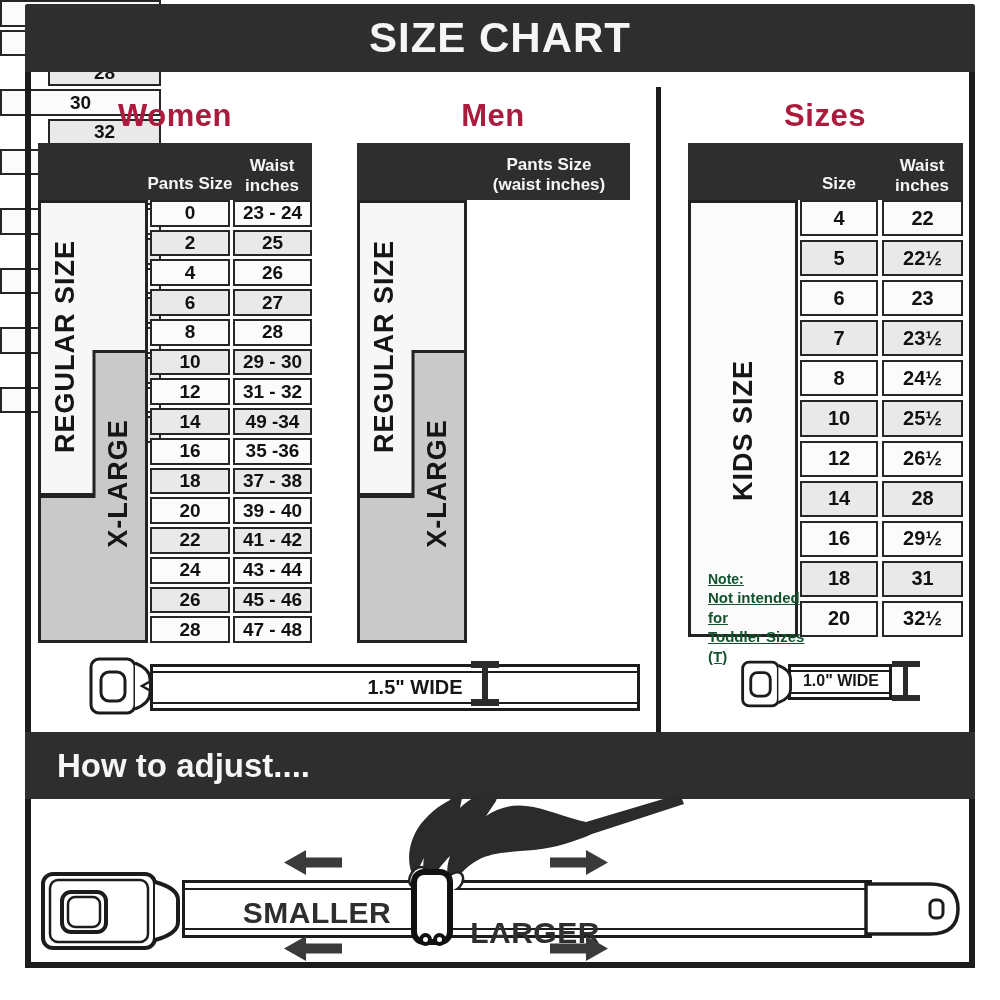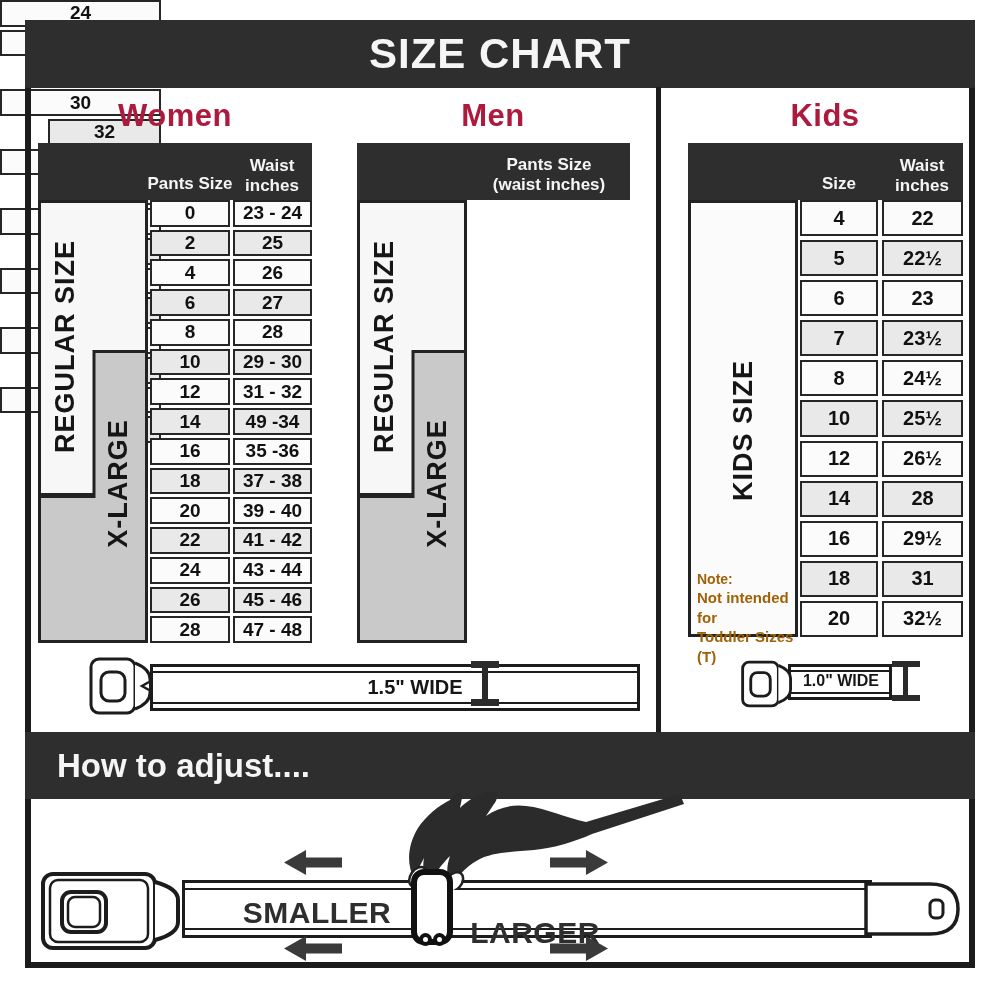--- a/index.html
+++ b/index.html
@@ -6,21 +6,21 @@
   html,body { width:1000px; height:1000px; background:#fff; font-family:"Liberation Sans", sans-serif; }
   #stage { position:relative; width:1000px; height:1000px; background:#fff; overflow:hidden; font-weight:bold; color:#111; }
 
   .abs { position:absolute; }
 
   
   .frame-border { position:absolute; background:#1c1c1c; }
 
   
   .banner { position:absolute; background:#2e2e2e; color:#f5f5f5; display:flex; align-items:center; }
-  #top-banner { left:25px; top:20px; width:950px; height:68px; justify-content:center; font-size:42px; letter-spacing:1px; border-radius:2px; }
+  #top-banner { left:25px; top:4px; width:950px; height:68px; justify-content:center; font-size:42px; letter-spacing:1px; border-radius:2px; }
   #howto-banner { left:25px; top:732px; width:950px; height:67px; font-size:33px; padding-left:32px; }
 
   .col-heading { position:absolute; width:240px; text-align:center; font-size:31px; color:#ac1a3e; letter-spacing:0.5px; }
 
   .tbl-header { position:absolute; background:#2e2e2e; color:#f5f5f5; }
   .tbl-header .hcell { position:absolute; text-align:center; font-size:17px; line-height:1.18; }
 
   .rows { position:absolute; display:flex; flex-direction:column; }
   .row { display:flex; gap:3px; flex:1; }
   .cell { border:2.5px solid #262626; background:#fbfbfb; display:flex; align-items:center; justify-content:center; font-size:19px; color:#111; }
@@ -32,21 +32,21 @@
   #men-rows .mcell:nth-child(2n+3) { background:#e9e9e9;margin-left:48px; }
   #kids-rows { left:800px; top:200px; width:163px; height:437px; gap:4px; }
   #kids-rows .row { gap:4px; }
   #kids-rows .c1 { width:78px; }
   #kids-rows .cell { font-size:20px; }
   #kids-rows .row:nth-child(even) .cell { background:#e9e9e9; }
 
   .label-area { position:absolute; width:110px; }
   .vlabel { position:absolute; transform:rotate(-90deg); font-size:27px; letter-spacing:1px; text-align:center; white-space:nowrap; color:#161616; }
 
-  .kids-note { position:absolute; left:9px; top:370px; width:102px; line-height:1.3; font-size:15px; color:#a16207; }
+  .kids-note { position:absolute; left:20px; top:370px; width:102px; line-height:1.3; font-size:15px; color:#14532d;text-decoration:underline; }
   .kids-note .n1 { font-size:14px; }
 
   
   .strap { position:absolute; background:#fff; border:3px solid #1c1c1c; }
   .stitch { position:absolute; left:0; right:0; top:4px; bottom:4px; border-top:2px solid #1c1c1c; border-bottom:2px solid #1c1c1c; }
   .width-label { position:absolute; text-align:center; color:#161616; }
   .ib { position:absolute; background:#2b2b2b; }
 
   
   .adj-word { position:absolute; width:180px; text-align:center; font-size:30px; color:#2e2e2e; letter-spacing:0.5px; }
@@ -66,21 +66,21 @@
   <div class="frame-border" style="left:25px;top:962px;width:950px;height:6px;"></div>
 
   <div class="banner" id="top-banner">
     <span>SIZE CHART</span>
   </div>
 
   <div class="frame-border" style="left:656px;top:87px;width:5px;height:646px;"></div>
 
   <div class="col-heading" style="left:55px;top:98px;text-align:center;">Women</div>
   <div class="col-heading" style="left:373px;top:98px;">Men</div>
-  <div class="col-heading" style="left:705px;top:98px;">Kids</div>
+  <div class="col-heading" style="left:705px;top:98px;">Sizes</div>
 
   <div class="tbl-header" style="left:38px;top:143px;width:274px;height:57px;">
     <div class="hcell" style="left:104px;bottom:6px;width:96px;">Pants Size</div>
     <div class="hcell" style="left:186px;bottom:4px;width:96px;">
       <span>Waist</span><br>
       <span>inches</span>
     </div>
   </div>
   <div class="label-area" style="left:38px;top:200px;height:443px;">
     <svg width="110" height="443" viewBox="0 0 110 443">

